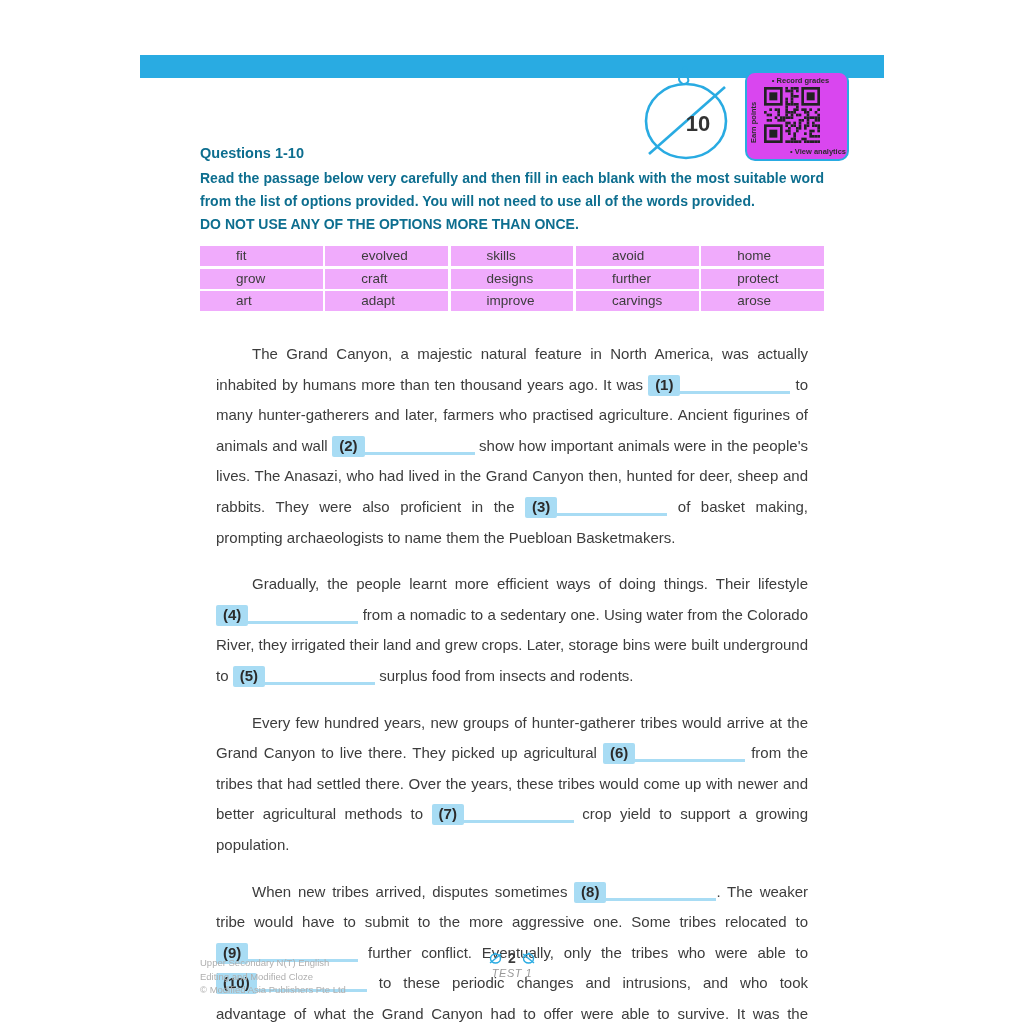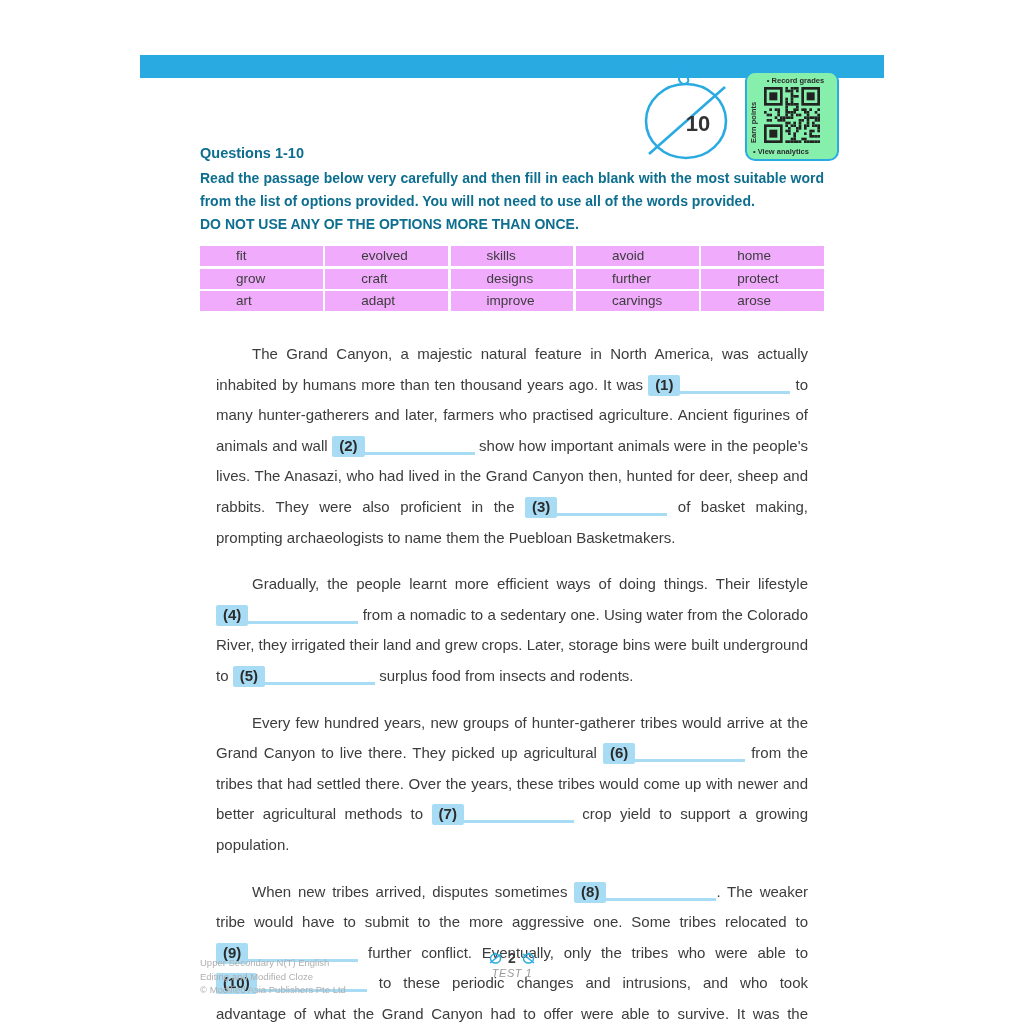--- a/index.html
+++ b/index.html
@@ -10,26 +10,26 @@
     overflow:hidden; margin:0 auto;
   }
   
   .top-bar { position:absolute; left:140px; top:55px; width:744px; height:23px; background:#29ABE2; }
 
   
   .score-circle { position:absolute; left:641px; top:62px; }
 
   
   .qr-box {
-    position:absolute; left:745px; top:71px; width:94px; height:90px;
-    background:#86efac; border:2px solid #29ABE2; border-radius:10px;
+    position:absolute; left:745px; top:71px; width:104px; height:90px;
+    background:#d946ef; border:2px solid #29ABE2; border-radius:10px;
   }
   .qr-top-label { position:absolute; top:3px; left:8px; right:1px; text-align:center;
     font-size:7.5px; font-weight:bold; color:#2b2b2b; white-space:nowrap; }
-  .qr-bottom-label { position:absolute; bottom:3px; left:6px; right:1px; text-align:left;
+  .qr-bottom-label { position:absolute; bottom:3px; left:6px; right:1px; text-align:right;
     font-size:7.5px; font-weight:bold; color:#2b2b2b; white-space:nowrap; }
   .qr-side-label { position:absolute; left:2px; top:70px; transform-origin:0 0;
     transform:rotate(-90deg); font-size:7.5px; font-weight:bold; color:#2b2b2b; white-space:nowrap; }
   .qr-svg { position:absolute; left:17px; top:14px; }
 
   
   .part-title { position:absolute; left:200px; top:110px; font-size:17.5px; font-weight:bold;
     color:#0D6E8F; letter-spacing:0.1px; }
   .questions-label { position:absolute; left:200px; top:145px; font-size:14.5px; font-weight:bold;
     color:#0D6E8F; }

